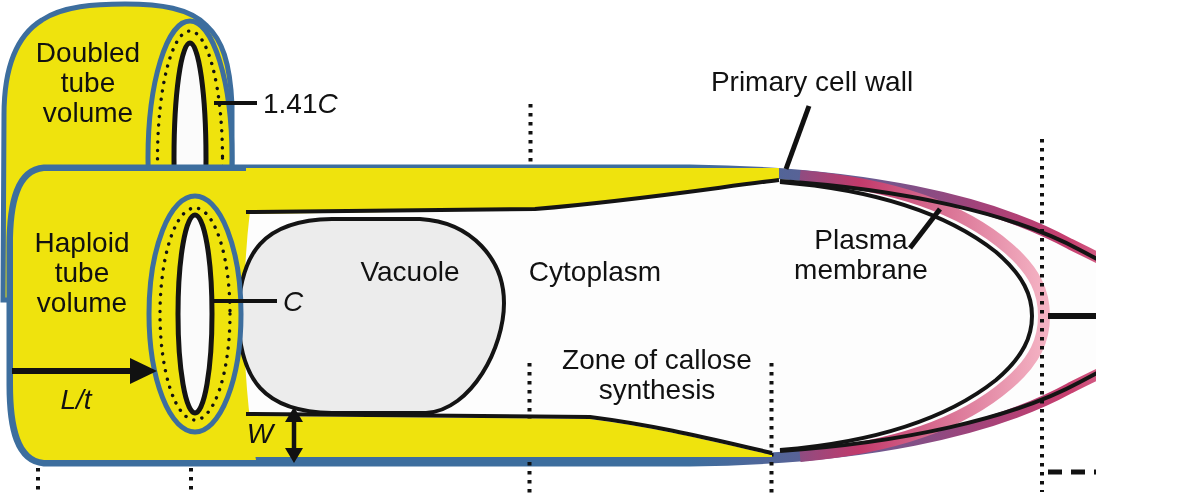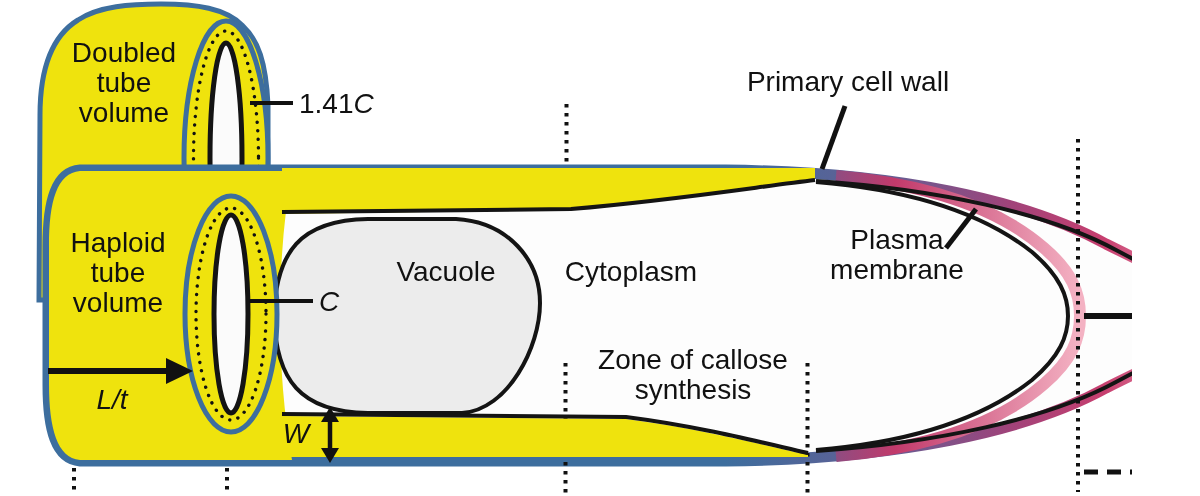--- a/index.html
+++ b/index.html
@@ -1,16 +1,16 @@
 <!DOCTYPE html>
 <html><head>
 <meta charset="utf-8">
 <style>
   html,body{margin:0;padding:0;background:#ffffff;}
-  .stage{width:1096px;height:496px;position:relative;background:#fff;overflow:hidden;padding-left:36px;}
+  .stage{width:1096px;height:496px;position:relative;background:#fff;overflow:hidden;}
   svg{display:block;}
   text{font-family:"Liberation Sans","DejaVu Sans",sans-serif;fill:#111111;}
   .lbl{font-size:28px;}
   .sym{font-size:28px;font-style:italic;}
   .dotline{stroke:#111;stroke-width:4;stroke-dasharray:3.5 5.5;fill:none;}
   .dotellipse{stroke:#111;stroke-width:3.4;stroke-dasharray:0.1 8.4;stroke-linecap:round;fill:none;}
   .blackline{stroke:#141414;stroke-width:4;fill:none;}
   .leader{stroke:#111;stroke-width:4;fill:none;}
   .leader-thick{stroke:#111;stroke-width:5;fill:none;}
 </style>

